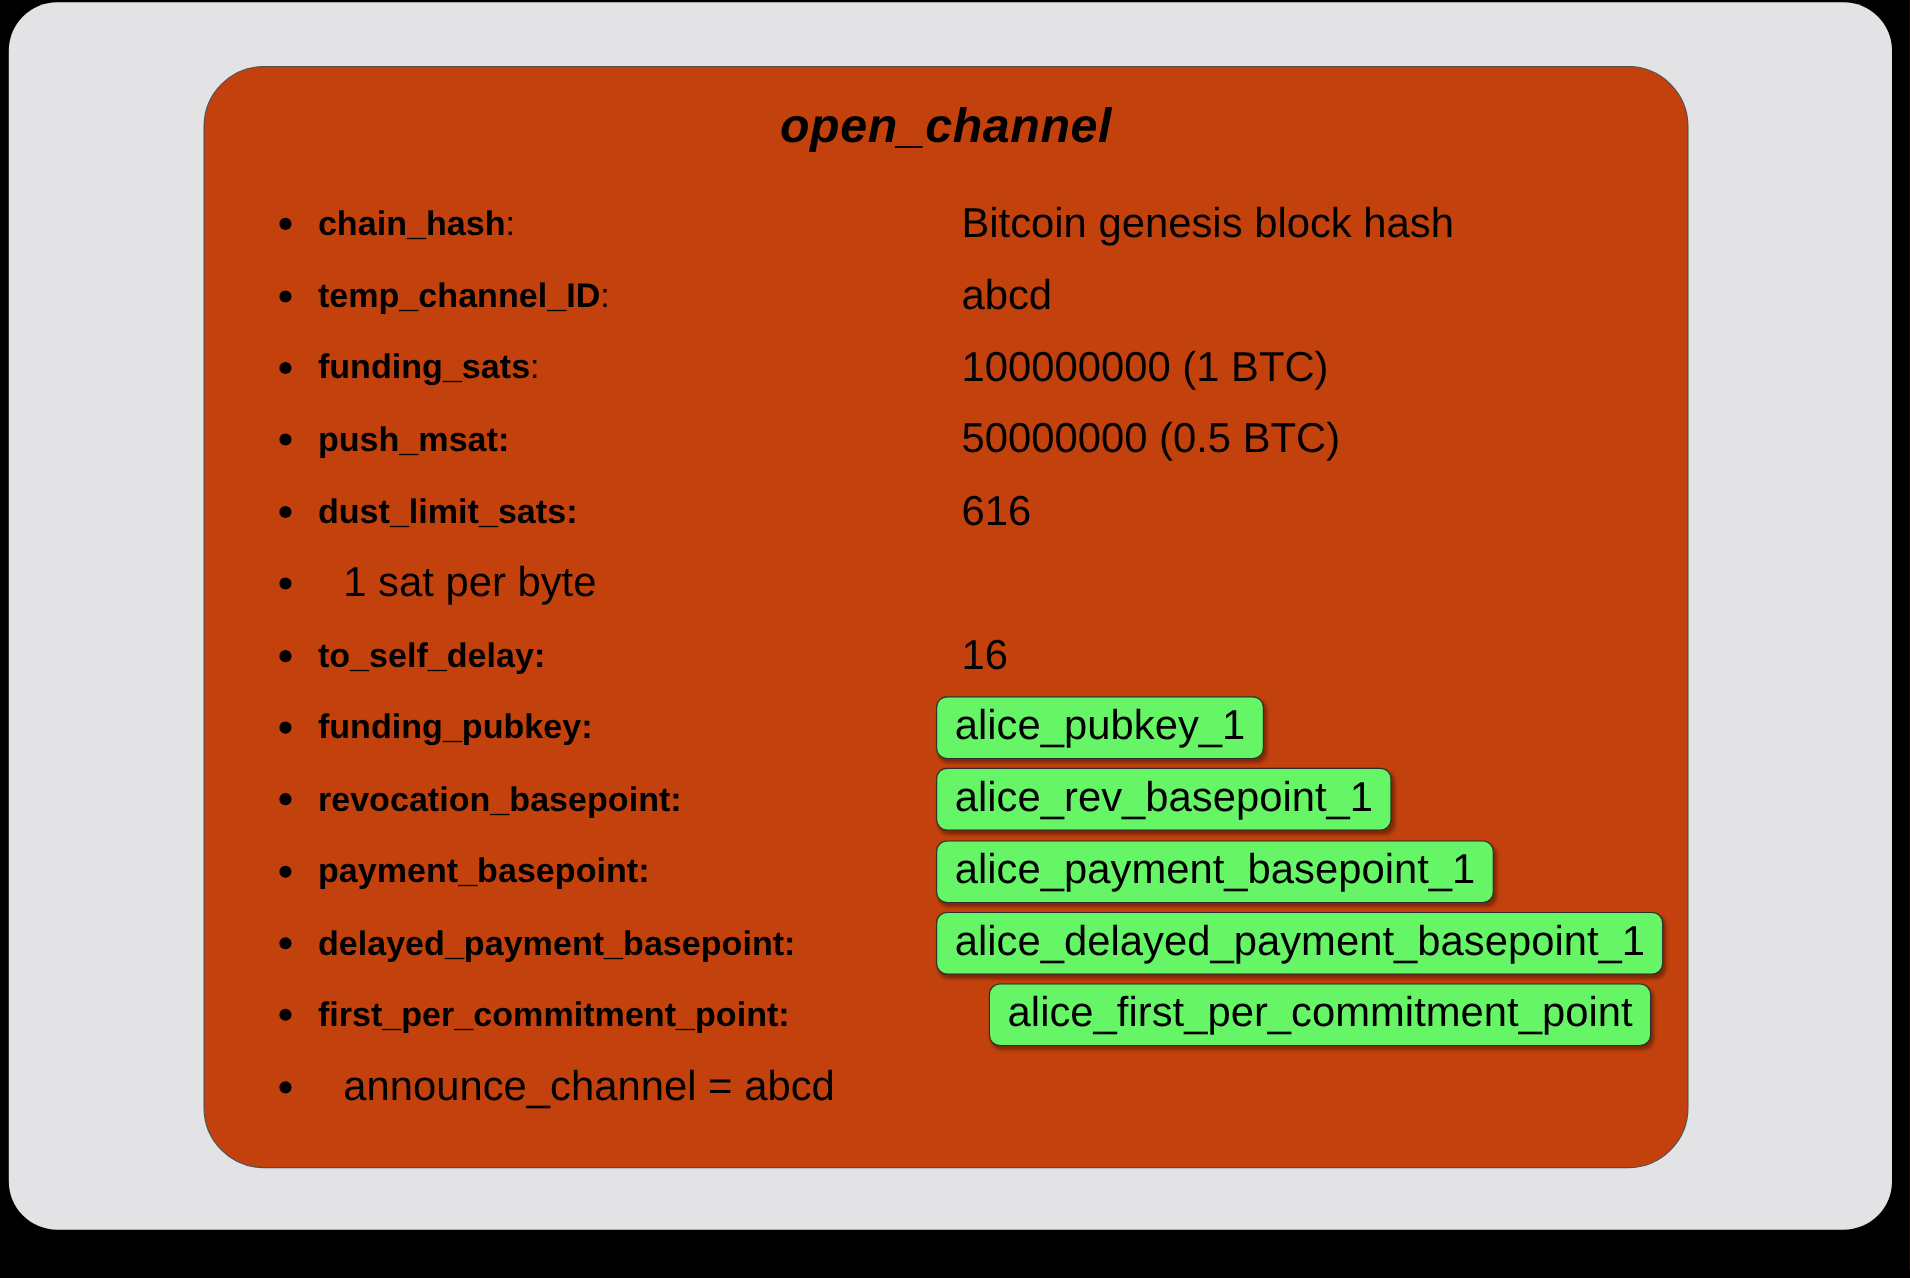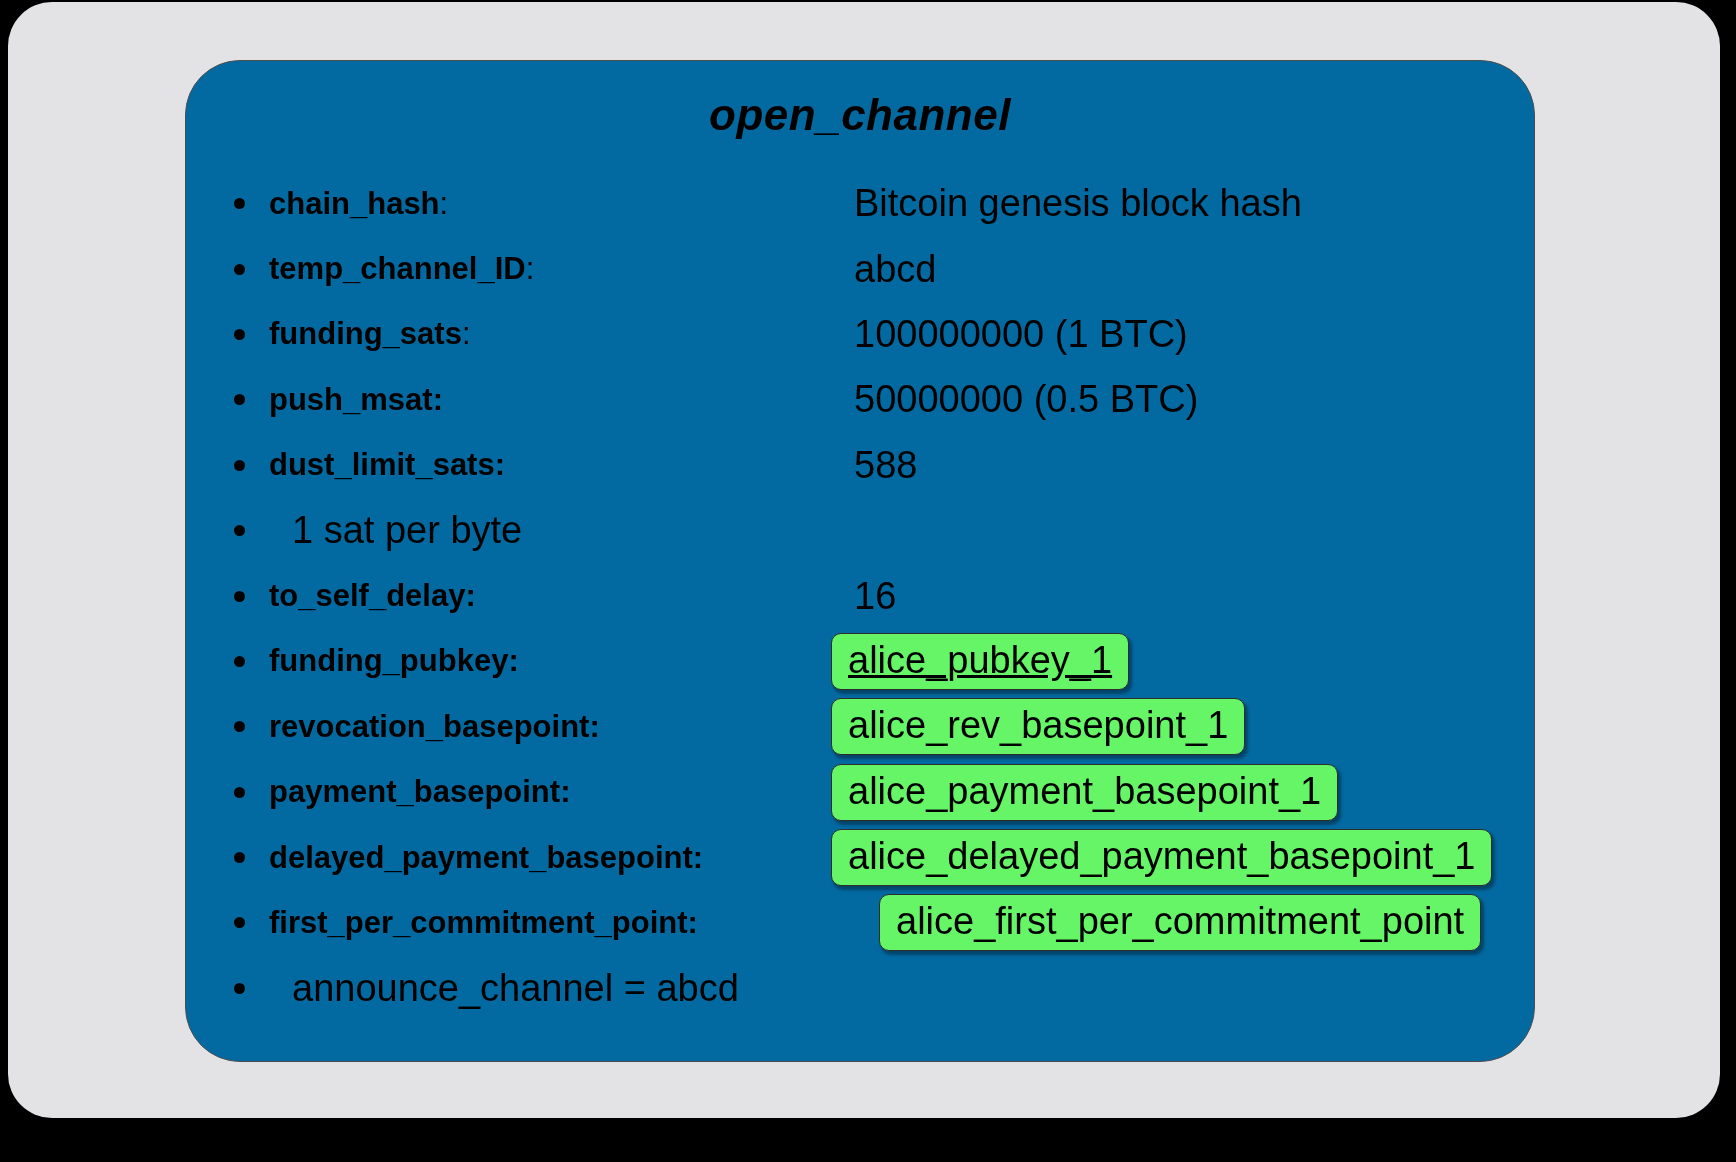--- a/index.html
+++ b/index.html
@@ -19,38 +19,39 @@
     height: 1116px;
     background: #E3E2E5;
     border-radius: 44px;
   }
   .card {
     position: absolute;
     left: 177px;   
     top: 58px;     
     width: 1350px;
     height: 1002px;
-    background: #0369a1;
+    background: #c2410c;
     border: 1.5px solid #4d4d4d;
     border-radius: 55px;
     box-sizing: border-box;
     padding-top: 30px;
   }
   .card-title {
     margin: 0;
     text-align: center;
     font-size: 44px;
     line-height: 48px;
     font-weight: 700;
     font-style: italic;
     color: #000000;
     letter-spacing: 0.5px;
   }
   .fields-list {
     margin-top: 32px;
+    padding-left: 20px;
   }
   .field-row {
     display: flex;
     align-items: center;
     height: 65.4px;
     padding-left: 48px;
     box-sizing: border-box;
   }
   .bullet {
     width: 35px;
@@ -119,35 +120,35 @@
           <span class="field-value">100000000 (1 BTC)</span>
         </div>
         <div class="field-row">
           <span class="bullet"></span>
           <span class="field-label"><span class="label-bold">push_msat</span><span class="colon-bold">:</span></span>
           <span class="field-value">50000000 (0.5 BTC)</span>
         </div>
         <div class="field-row">
           <span class="bullet"></span>
           <span class="field-label"><span class="label-bold">dust_limit_sats</span><span class="colon-bold">:</span></span>
-          <span class="field-value">588</span>
+          <span class="field-value">616</span>
         </div>
         <div class="field-row">
           <span class="bullet"></span>
           <span class="field-value">1 sat per byte</span>
         </div>
         <div class="field-row">
           <span class="bullet"></span>
           <span class="field-label"><span class="label-bold">to_self_delay</span><span class="colon-bold">:</span></span>
           <span class="field-value">16</span>
         </div>
         <div class="field-row">
           <span class="bullet"></span>
           <span class="field-label"><span class="label-bold">funding_pubkey</span><span class="colon-bold">:</span></span>
-          <span class="field-value badge" style="background: rgb(102, 245, 102); text-decoration: underline;">alice_pubkey_1</span>
+          <span class="field-value badge" style="background: rgb(102, 245, 102);">alice_pubkey_1</span>
         </div>
         <div class="field-row">
           <span class="bullet"></span>
           <span class="field-label"><span class="label-bold">revocation_basepoint</span><span class="colon-bold">:</span></span>
           <span class="field-value badge" style="background: rgb(102, 245, 102);">alice_rev_basepoint_1</span>
         </div>
         <div class="field-row">
           <span class="bullet"></span>
           <span class="field-label"><span class="label-bold">payment_basepoint</span><span class="colon-bold">:</span></span>
           <span class="field-value badge" style="background: rgb(102, 245, 102);">alice_payment_basepoint_1</span>

